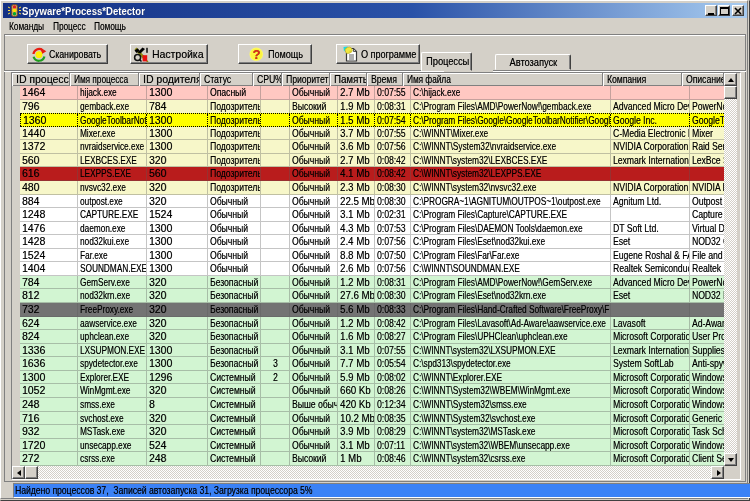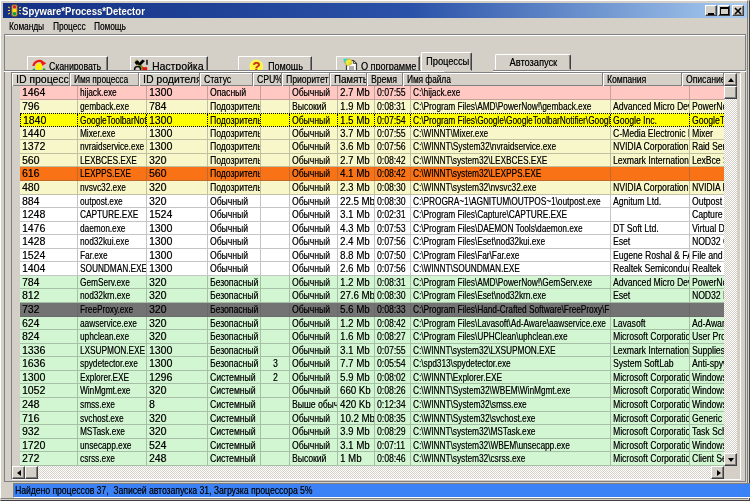--- a/index.html
+++ b/index.html
@@ -7,21 +7,21 @@
 .w1{position:absolute;left:0;top:0;width:750px;height:501px;background:#d4d0c8;border:1px solid;border-color:#d4d0c8 #404040 #404040 #d4d0c8}
 .w2{position:absolute;left:0;top:0;width:748px;height:499px;border:1px solid;border-color:#fff #808080 #808080 #fff}
 
 .title{position:absolute;left:3px;top:3px;width:744px;height:15px;background:linear-gradient(90deg,#143184 0%,#2a52a8 55%,#a8ccf0 100%)}
 .title .txt{position:absolute;left:19px;top:1.5px;font-weight:bold;color:#fff;font-size:11px;display:inline-block;transform:scaleX(.87);transform-origin:0 50%}
 .tbtn{position:absolute;top:2px;width:12px;height:11px;background:#d4d0c8;border:1px solid;border-color:#fff #404040 #404040 #fff;box-shadow:inset -1px -1px 0 #808080}
 
 .menu{position:absolute;left:3px;top:18px;width:744px;height:15px;background:#d4d0c8}
 .menu span{position:absolute;top:2px;display:inline-block;transform:scaleX(.75);transform-origin:0 50%;white-space:pre}
 
-.btn{position:absolute;top:56px;height:20px;background:#d4d0c8;border:1px solid;border-color:#fff #404040 #404040 #fff;box-shadow:inset -1px -1px 0 #808080;display:flex;align-items:center}
+.btn{position:absolute;top:44px;height:20px;background:#d4d0c8;border:1px solid;border-color:#fff #404040 #404040 #fff;box-shadow:inset -1px -1px 0 #808080;display:flex;align-items:center}
 .btn i{flex:none;font-style:normal;display:inline-block;transform:scaleX(.82);transform-origin:0 50%;white-space:nowrap}
 .btn svg{flex:none}
 
 .tab{position:absolute;background:#d4d0c8;border:1px solid;border-color:#fff #404040 #d4d0c8 #fff;border-radius:2px 2px 0 0;text-align:center;box-shadow:inset -1px 0 0 #808080}
 
 .grid{position:absolute;left:11px;top:72px;width:730px;height:408px;border:1px solid;border-color:#808080 #fff #fff #808080;background:#d4d0c8}
 .ghead{position:absolute;left:0;top:0;height:13px;display:flex}
 .hc{height:13px;background:#d4d0c8;border-right:1px solid #808080;box-shadow:inset 1px 1px 0 #fff,inset 0 -1px 0 #808080;padding-left:4px;line-height:13px;overflow:hidden;white-space:nowrap;flex:none}
 .hc i,.c i{font-style:normal;display:inline-block;transform:scaleX(.78);transform-origin:0 50%;white-space:pre}
 .c8 i{transform:scaleX(.75)}
@@ -183,21 +183,21 @@
         <div class="c c3"><i>Подозрительный</i></div>
         <div class="c c4"><i></i></div>
         <div class="c c5"><i>Высокий</i></div>
         <div class="c c6"><i>1.9 Mb</i></div>
         <div class="c c7"><i>0:08:31</i></div>
         <div class="c c8"><i>C:\Program Files\AMD\PowerNow!\gemback.exe</i></div>
         <div class="c c9"><i>Advanced Micro Devices</i></div>
         <div class="c c10"><i>PowerNow!</i></div>
       </div>
 <div class="row sel" style="background:#ffff00">
-        <div class="c c0"><i>1840</i></div>
+        <div class="c c0"><i>1360</i></div>
         <div class="c c1"><i>GoogleToolbarNotifier</i></div>
         <div class="c c2"><i>1300</i></div>
         <div class="c c3"><i>Подозрительный</i></div>
         <div class="c c4"><i></i></div>
         <div class="c c5"><i>Обычный</i></div>
         <div class="c c6"><i>1.5 Mb</i></div>
         <div class="c c7"><i>0:07:54</i></div>
         <div class="c c8"><i>C:\Program Files\Google\GoogleToolbarNotifier\GoogleToolbar</i></div>
         <div class="c c9"><i>Google Inc.</i></div>
         <div class="c c10"><i>GoogleToolbar</i></div>
@@ -234,21 +234,21 @@
         <div class="c c2"><i>320</i></div>
         <div class="c c3"><i>Подозрительный</i></div>
         <div class="c c4"><i></i></div>
         <div class="c c5"><i>Обычный</i></div>
         <div class="c c6"><i>2.7 Mb</i></div>
         <div class="c c7"><i>0:08:42</i></div>
         <div class="c c8"><i>C:\WINNT\system32\LEXBCES.EXE</i></div>
         <div class="c c9"><i>Lexmark International</i></div>
         <div class="c c10"><i>LexBce Service</i></div>
       </div>
-<div class="row" style="background:#f97316">
+<div class="row" style="background:#b91c1c">
         <div class="c c0"><i>616</i></div>
         <div class="c c1"><i>LEXPPS.EXE</i></div>
         <div class="c c2"><i>560</i></div>
         <div class="c c3"><i>Подозрительный</i></div>
         <div class="c c4"><i></i></div>
         <div class="c c5"><i>Обычный</i></div>
         <div class="c c6"><i>4.1 Mb</i></div>
         <div class="c c7"><i>0:08:42</i></div>
         <div class="c c8"><i>C:\WINNT\system32\LEXPPS.EXE</i></div>
         <div class="c c9"><i></i></div>

